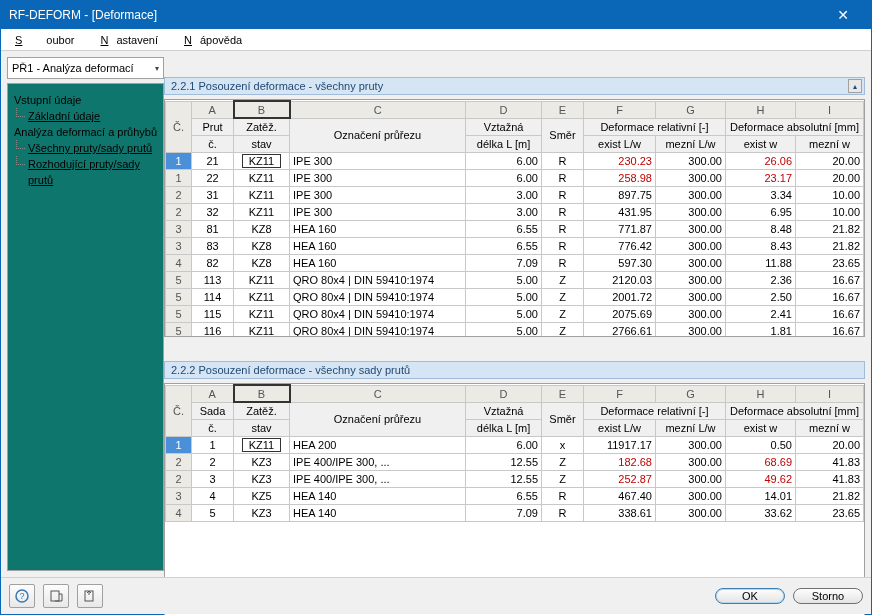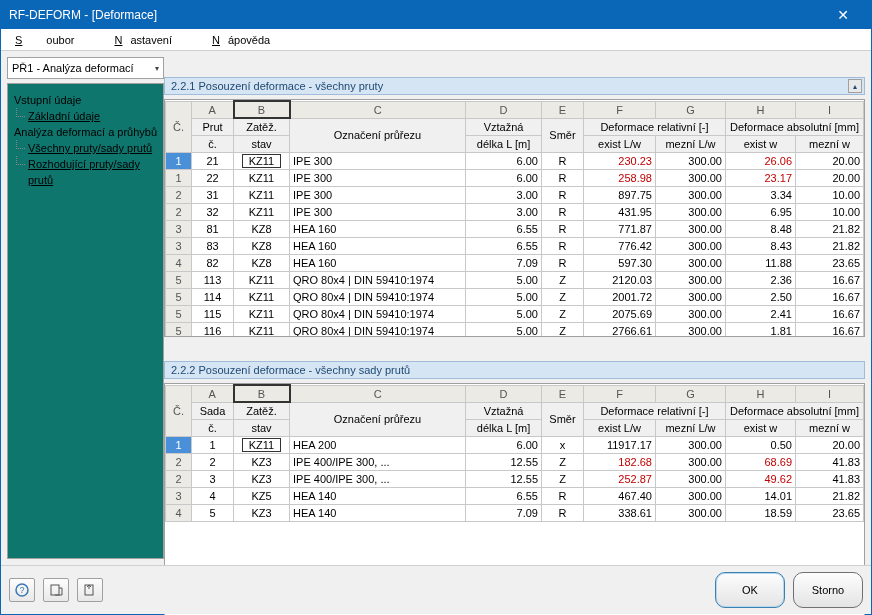--- a/index.html
+++ b/index.html
@@ -34,21 +34,21 @@
     display: flex; align-items: center; justify-content: center;
     color: #fff; font-size: 14px;
   }
   .menubar {
     height: 22px;
     background: #fff;
     border-bottom: 1px solid #d0d0d0;
     display: flex;
     align-items: center;
     padding: 0 6px;
-    gap: 16px;
+    gap: 2px;
   }
   .menubar span {
     padding: 2px 8px;
   }
   .menubar span u { text-decoration: underline; }
   .body {
     flex: 1;
     display: flex;
     padding: 6px;
     gap: 0;
@@ -194,21 +194,21 @@
     width: 26px; height: 24px;
     border: 1px solid #a0a0a0;
     background: linear-gradient(#fdfdfd,#e8e8e8);
     display:flex;align-items:center;justify-content:center;
     font-size:12px;
     border-radius:2px;
   }
   .footer .right-btns { display:flex; gap:8px; }
   .dlgbtn {
     min-width: 70px;
-    height: 36px;
+    height: 16px;
     border: 1px solid #707070;
     background: linear-gradient(#fdfdfd,#e4e4e4);
     display:flex;align-items:center;justify-content:center;
     border-radius:10px;
     font-size:11px;
   }
   .dlgbtn.primary {
     border: 1px solid #3c7fb1;
     box-shadow: 0 0 0 1px #b5d6ef inset;
   }
@@ -538,21 +538,21 @@
                 </tr>
                 <tr>
                   <td class="rownum">4</td>
                   <td class="c">5</td>
                   <td class="c">KZ3</td>
                   <td class="l">HEA 140</td>
                   <td class="r">7.09</td>
                   <td class="c">R</td>
                   <td class="r">338.61</td>
                   <td class="r">300.00</td>
-                  <td class="r">18.59</td>
+                  <td class="r">33.62</td>
                   <td class="r">23.65</td>
                 </tr>
               </tbody>
             </table>
         </div>
       </div>
     </div>
   </div>
   <div class="footer">
     <div class="left-btns">

